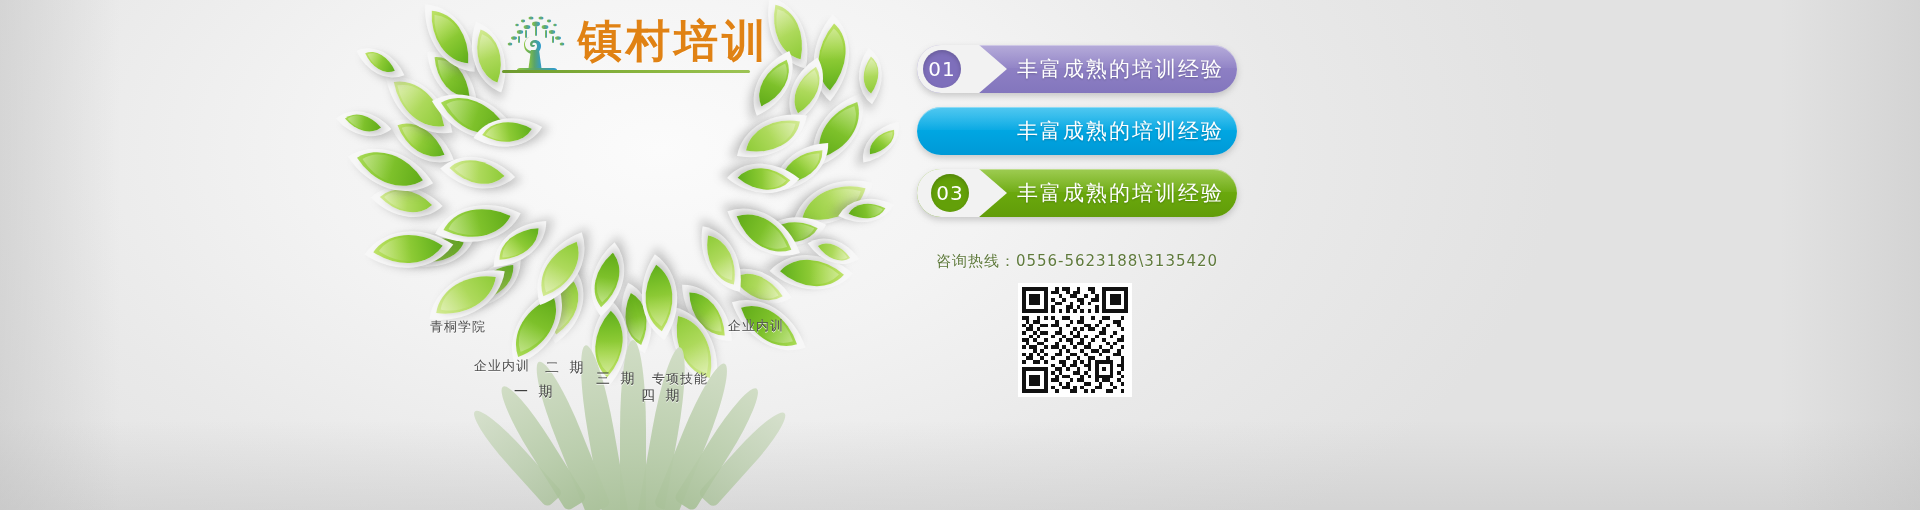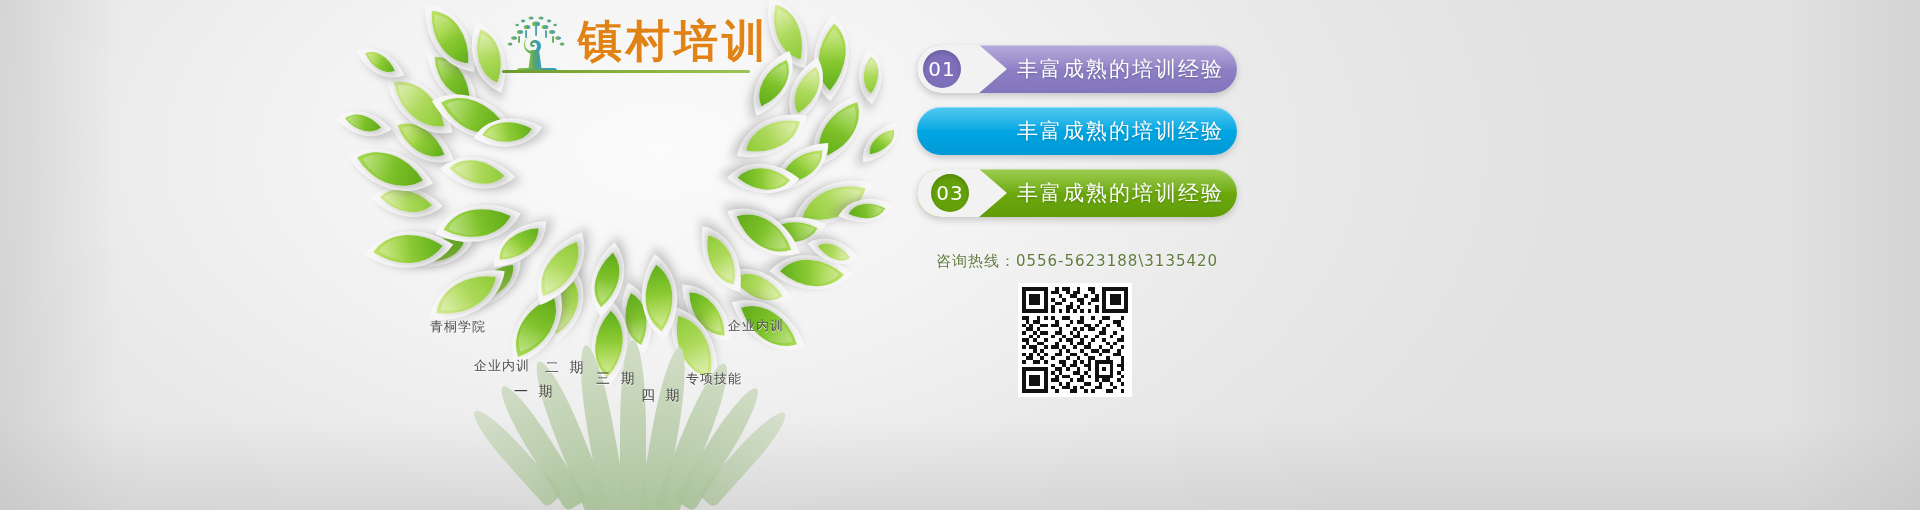--- a/index.html
+++ b/index.html
@@ -384,21 +384,21 @@
     </div>
     <div id="brand-title">镇村培训</div>
     <div id="brand-rule"></div>
   </div>
 
 
   <div>
     <div class="blabel" style="left:430px;top:318px;">青桐学院</div>
     <div class="blabel" style="left:728px;top:317px;">企业内训</div>
     <div class="blabel" style="left:474px;top:357px;">企业内训</div>
-    <div class="blabel" style="left:686px;top:370px;">专项技能</div>
+    <div class="blabel" style="left:652px;top:370px;">专项技能</div>
 
     <div class="blabel stage" style="left:545px;top:359px;">二 期</div>
     <div class="blabel stage" style="left:596px;top:370px;">三 期</div>
     <div class="blabel stage" style="left:514px;top:383px;">一 期</div>
     <div class="blabel stage" style="left:641px;top:387px;">四 期</div>
   </div>
 
   <div id="cards">
 
     <div class="card" style="background:linear-gradient(180deg,#9c8ecd 0%,#8d7fc4 50%,#8376bd 100%);">

